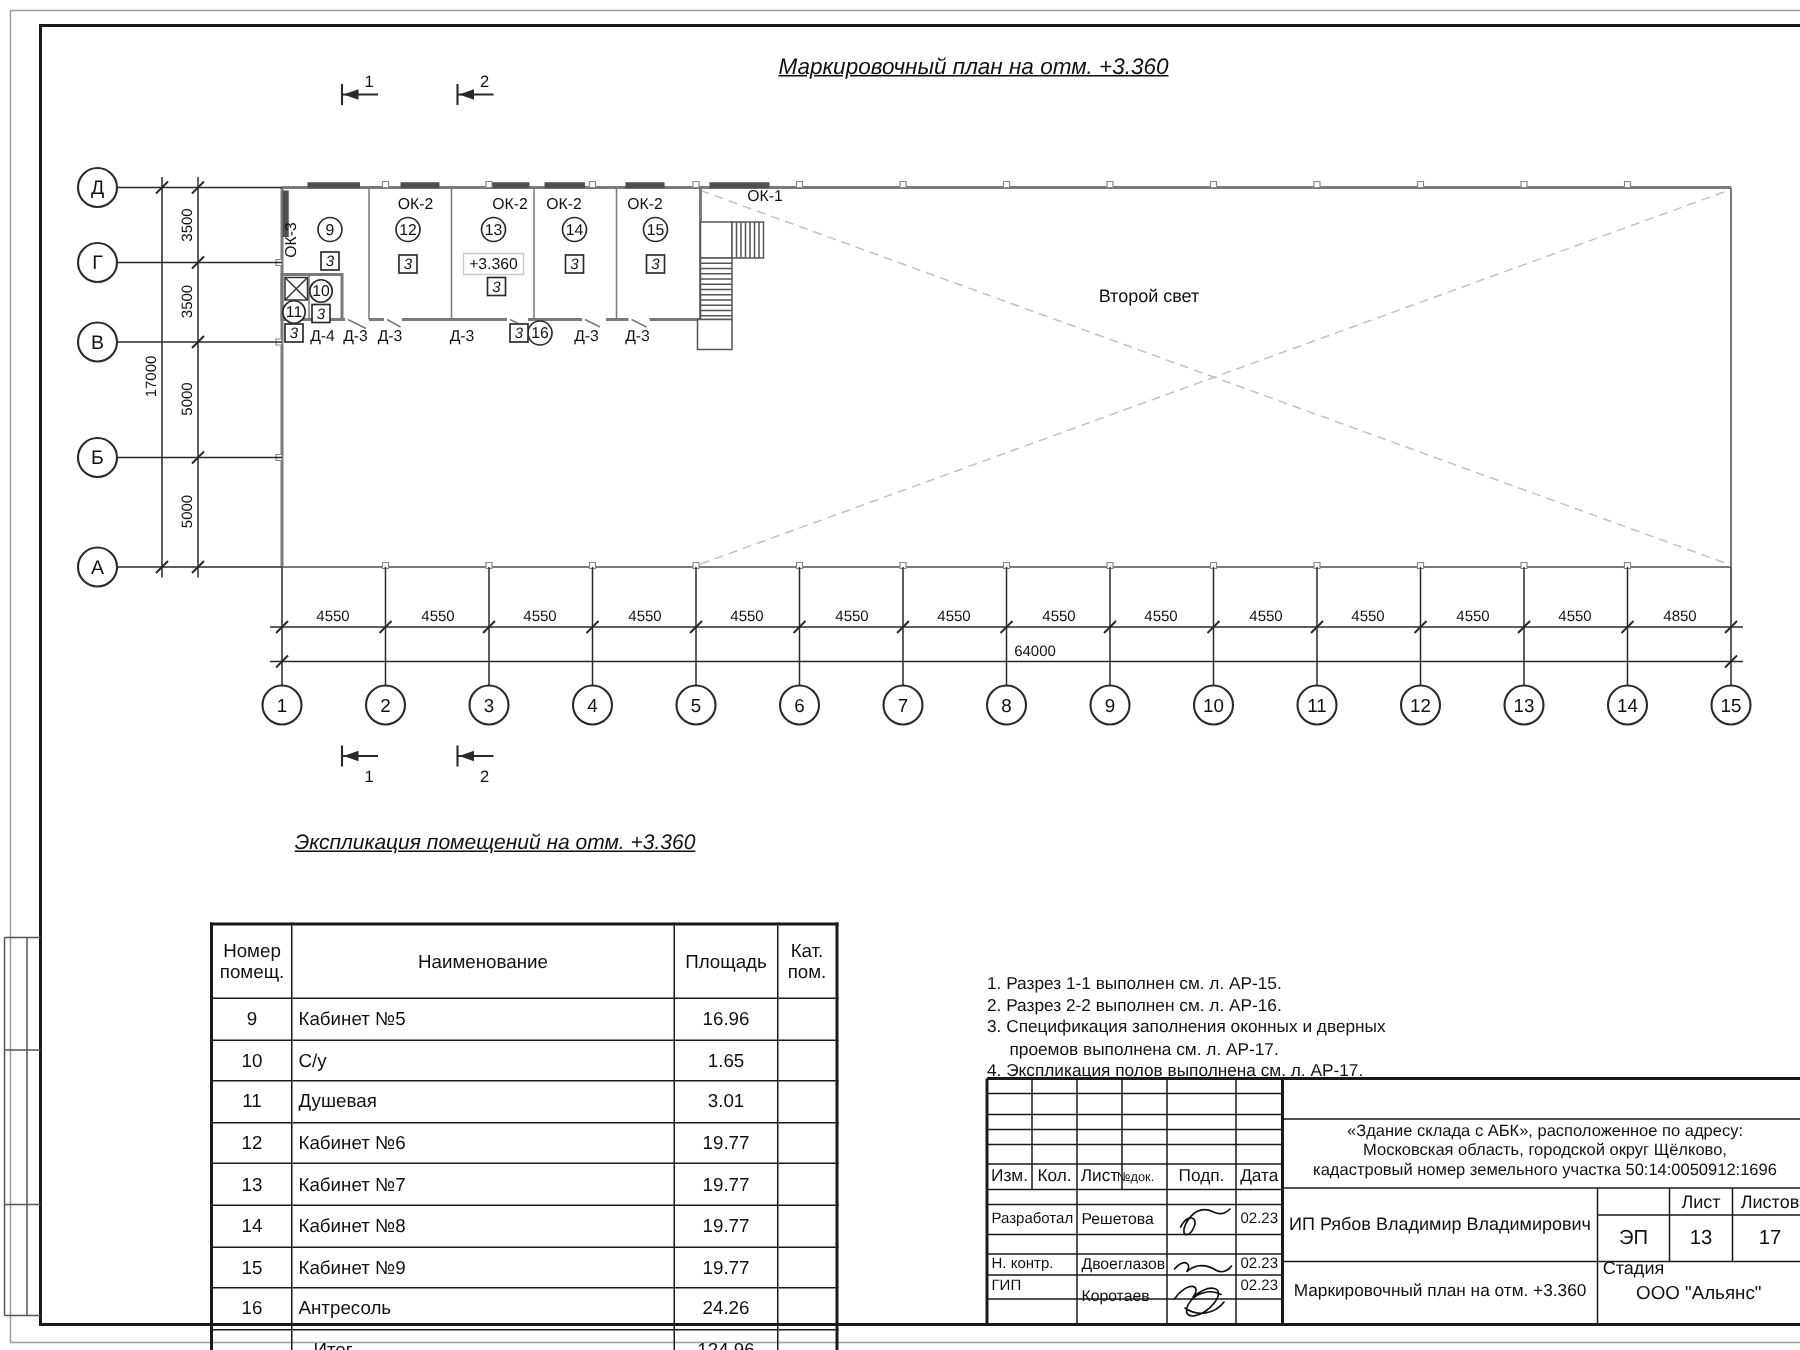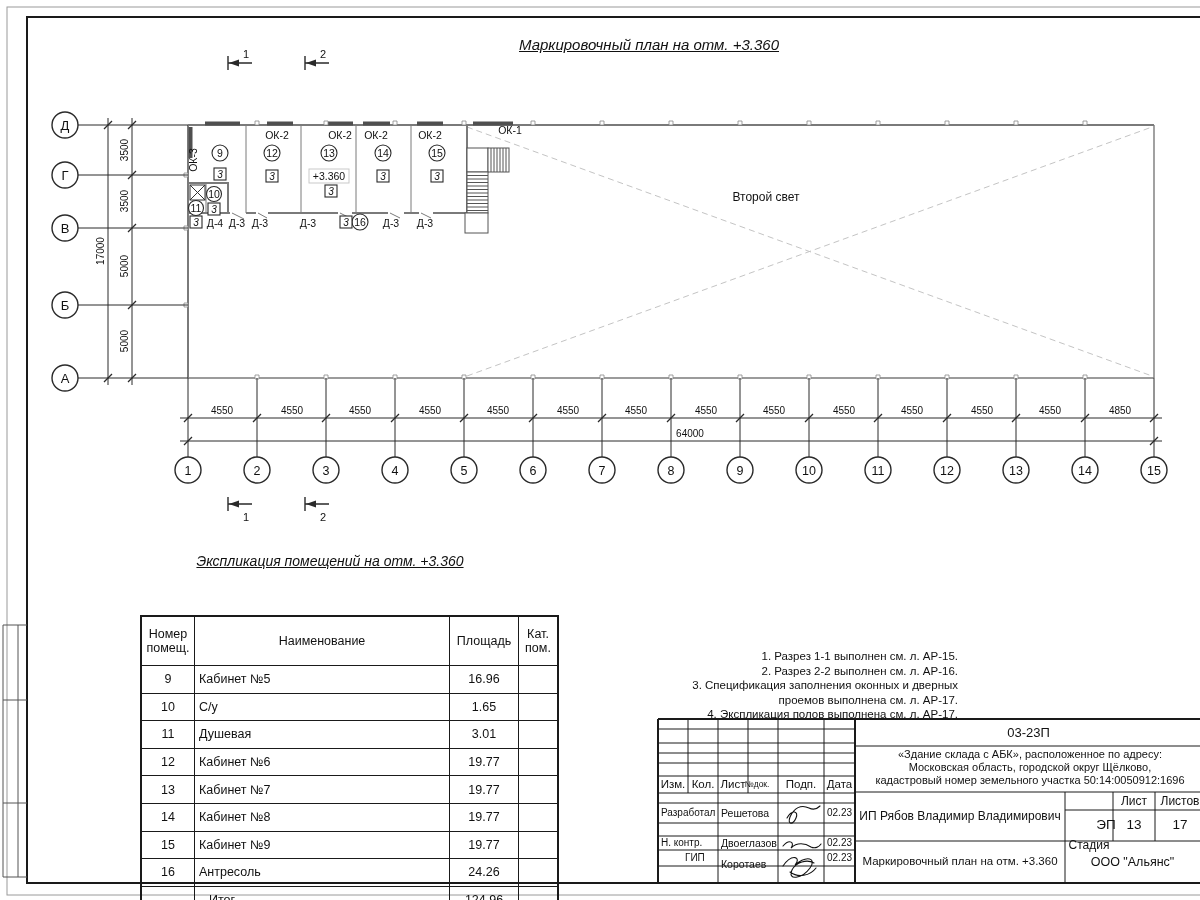--- a/index.html
+++ b/index.html
@@ -23,21 +23,21 @@
   .expl{position:absolute;left:140px;top:578px;margin-top:37px;}
   .expl table{border-collapse:collapse;table-layout:fixed;width:380px;border:2px solid #1a1a1a;}
   .expl td,.expl th{border:1px solid #1a1a1a;font-weight:normal;font-size:12.5px;
                     padding:0 4px;overflow:hidden;}
   .expl th{height:48px;text-align:center;}
   .expl td{height:26.6px;}
   .c-num{width:44px;text-align:center;}
   .c-name{width:246px;text-align:left;padding-left:8px;}
   .c-area{width:60px;text-align:center;}
   .c-cat{width:30px;}
-  .notes{position:absolute;left:658px;top:649px;width:300px;font-size:11.5px;line-height:14.5px;text-align:right;}
+  .notes{position:absolute;left:658px;top:649px;width:300px;font-size:11.5px;line-height:14.5px;}
   .notes div{padding-left:15px;text-indent:-15px;}
   .cell{position:absolute;display:flex;align-items:center;justify-content:center;
         text-align:center;line-height:1.2;}
   .cell-l{justify-content:flex-start;text-align:left;}
 </style>
 </head>
 <body>
 
 <div class="sheet">
 
@@ -343,45 +343,44 @@
       </table>
   </div>
 
   <div class="notes">
     <div>1. Разрез 1-1 выполнен см. л. АР-15.</div>
     <div>2. Разрез 2-2 выполнен см. л. АР-16.</div>
     <div>3. Спецификация заполнения оконных и дверных проемов выполнена см. л. АР-17.</div>
     <div>4. Экспликация полов выполнена см. л. АР-17.</div>
   </div>
 
-  <div class="cell" style="left:857px;top:720px;width:343px;height:25px;font-size:13px;">03-23П</div>
   <div class="cell" style="left:860px;top:748px;width:340px;height:14px;font-size:11px;">«Здание склада с АБК», расположенное по адресу:</div>
   <div class="cell" style="left:860px;top:761px;width:340px;height:14px;font-size:11px;">Московская область, городской округ Щёлково,</div>
   <div class="cell" style="left:860px;top:774px;width:340px;height:14px;font-size:11px;">кадастровый номер земельного участка 50:14:0050912:1696</div>
 
   <div class="cell" style="left:658px;top:776px;width:30px;height:17px;font-size:11.5px;">Изм.</div>
   <div class="cell" style="left:688px;top:776px;width:30px;height:17px;font-size:11.5px;">Кол.</div>
   <div class="cell" style="left:718px;top:776px;width:30px;height:17px;font-size:11.5px;">Лист</div>
   <div class="cell" style="left:748px;top:776px;width:18px;height:17px;font-size:8.5px;">№док.</div>
   <div class="cell" style="left:778px;top:776px;width:46px;height:17px;font-size:11.5px;">Подп.</div>
   <div class="cell" style="left:824px;top:776px;width:31px;height:17px;font-size:11.5px;">Дата</div>
 
   <div class="cell cell-l" style="left:661px;top:803px;width:57px;height:20px;font-size:10px;">Разработал</div>
   <div class="cell cell-l" style="left:721px;top:803px;width:57px;height:20px;font-size:10.5px;">Решетова</div>
   <div class="cell" style="left:824px;top:803px;width:31px;height:20px;font-size:10px;">02.23</div>
   <div class="cell cell-l" style="left:661px;top:836px;width:57px;height:14px;font-size:10px;">Н. контр.</div>
   <div class="cell cell-l" style="left:721px;top:836px;width:57px;height:14px;font-size:10.5px;">Двоеглазов</div>
   <div class="cell" style="left:824px;top:836px;width:31px;height:14px;font-size:10px;">02.23</div>
-  <div class="cell cell-l" style="left:661px;top:850px;width:57px;height:16px;font-size:10px;margin-left:24px;">ГИП</div>
+  <div class="cell cell-l" style="left:661px;top:850px;width:57px;height:16px;font-size:10px;">ГИП</div>
   <div class="cell cell-l" style="left:721px;top:850px;width:57px;height:28px;font-size:10.5px;">Коротаев</div>
   <div class="cell" style="left:824px;top:850px;width:31px;height:16px;font-size:10px;">02.23</div>
 
   <div class="cell" style="left:857px;top:792px;width:206px;height:49px;font-size:12px;">ИП Рябов Владимир Владимирович</div>
   <div class="cell" style="left:1065px;top:836px;width:48px;height:18px;font-size:12px;">Стадия</div>
   <div class="cell" style="left:1113px;top:792px;width:42px;height:18px;font-size:12px;">Лист</div>
   <div class="cell" style="left:1155px;top:792px;width:50px;height:18px;font-size:12px;">Листов</div>
-  <div class="cell" style="left:1065px;top:810px;width:48px;height:31px;font-size:13.5px;margin-left:17px;">ЭП</div>
+  <div class="cell" style="left:1065px;top:810px;width:48px;height:31px;font-size:13.5px;">ЭП</div>
   <div class="cell" style="left:1113px;top:810px;width:42px;height:31px;font-size:13.5px;">13</div>
   <div class="cell" style="left:1155px;top:810px;width:50px;height:31px;font-size:13.5px;">17</div>
   <div class="cell" style="left:857px;top:841px;width:206px;height:42px;font-size:11.5px;">Маркировочный план на отм. +3.360</div>
   <div class="cell" style="left:1065px;top:841px;width:135px;height:42px;font-size:12.5px;">ООО "Альянс"</div>
 
 </div>
 
 </body></html>

